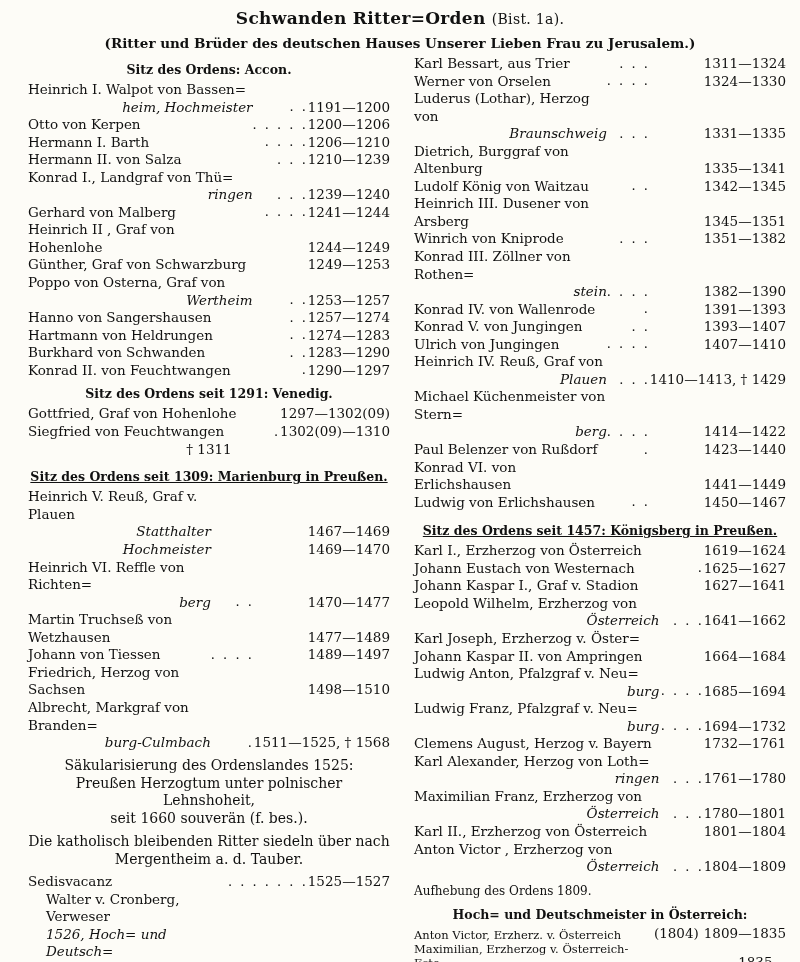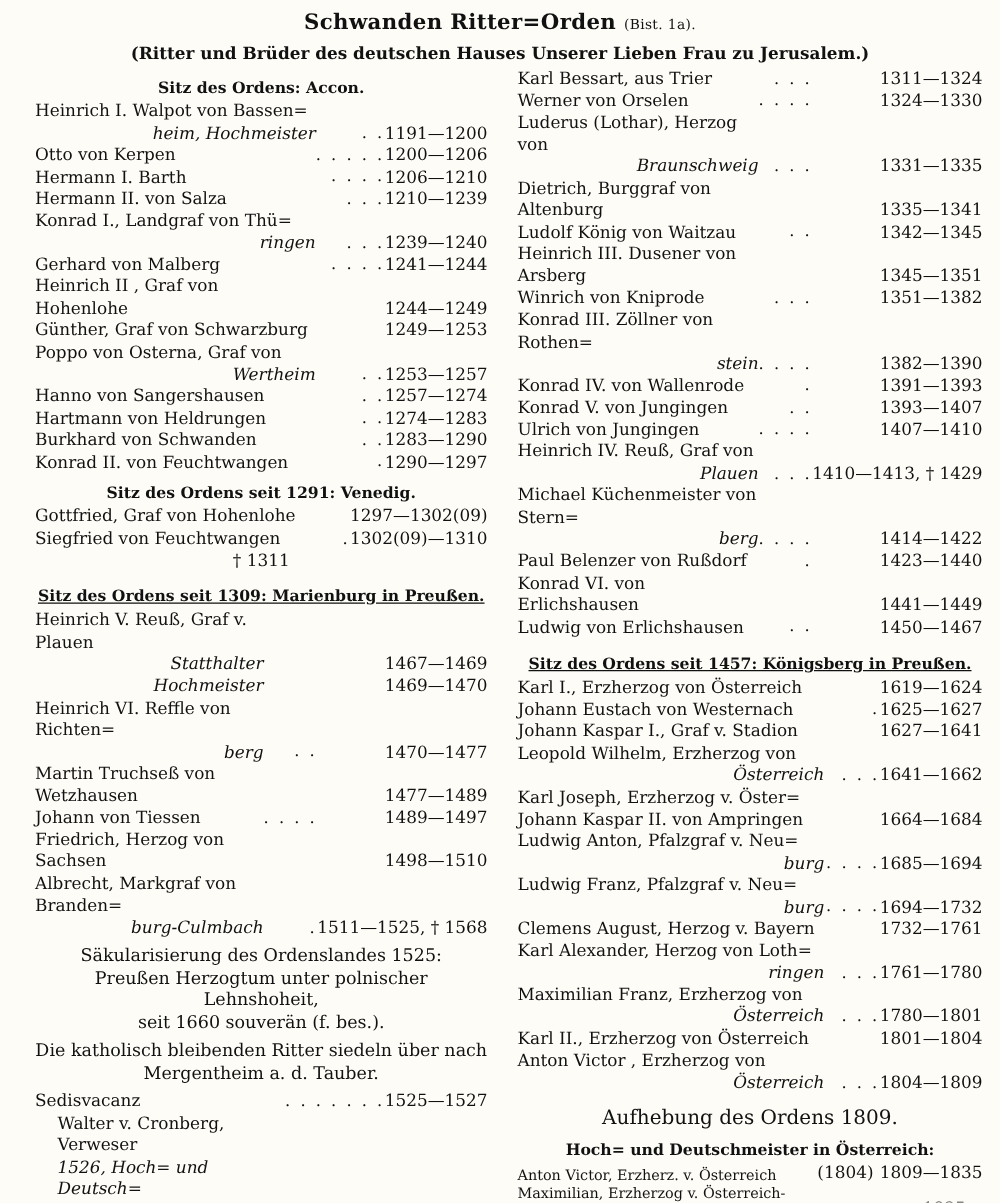--- a/index.html
+++ b/index.html
@@ -24,21 +24,21 @@
   }
   .title-line {
     text-align: center;
     font-size: 17px;
     font-weight: bold;
     margin-top: 8px;
     letter-spacing: 0.3px;
   }
   .title-line .reg {
     font-weight: normal;
-    font-size: 11px;
+    font-size: 14px;
   }
   .subtitle-line {
     text-align: center;
     font-size: 13.5px;
     font-weight: bold;
     margin-top: 7px;
     margin-bottom: 4px;
   }
   .columns {
     display: flex;
@@ -90,22 +90,21 @@
     width: 1%;
     padding-left: 6px;
     font-size: 13.5px;
   }
   tr.cont td.name {
     text-align: right;
     padding-right: 0;
     font-style: italic;
   }
   .centered-note {
-    text-align: center;
-    font-size: 16px;
+    font-size: 12px;
     line-height: 1.3;
     margin: 5px 0 3px 0;
   }
   .dagger-line {
     text-align: center;
     font-size: 13.5px;
     margin-top: 1px;
   }
   .small-block {
     font-size: 14px;

